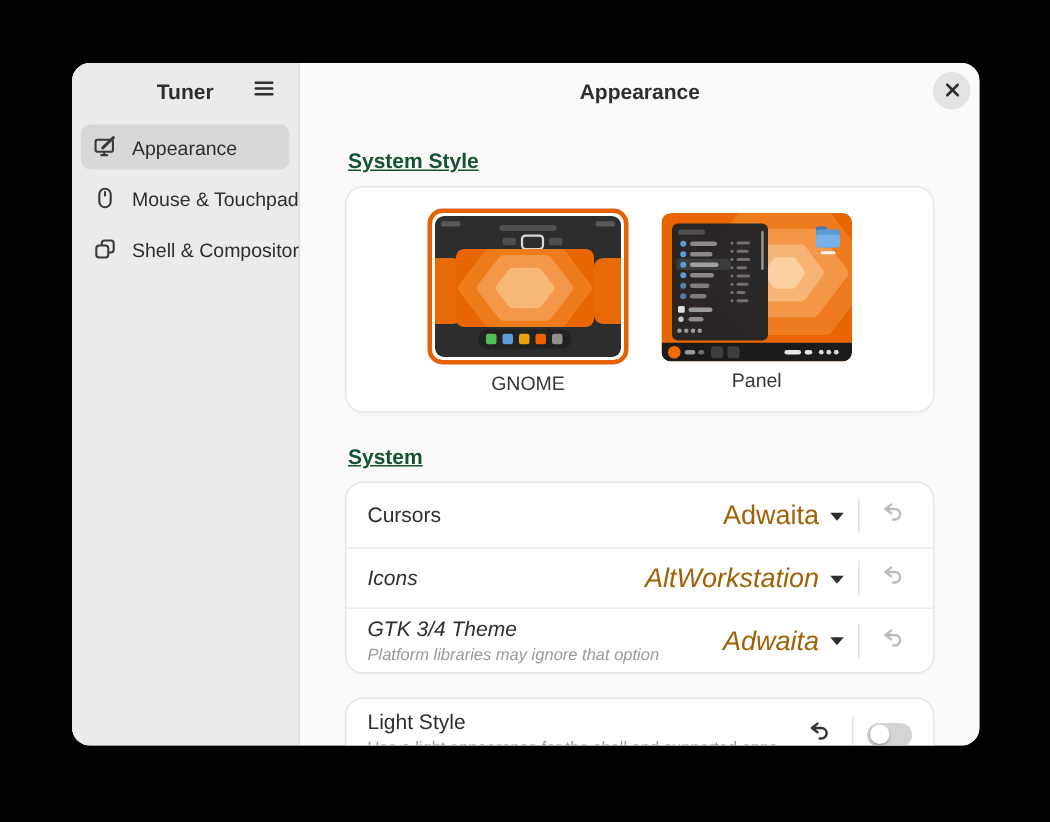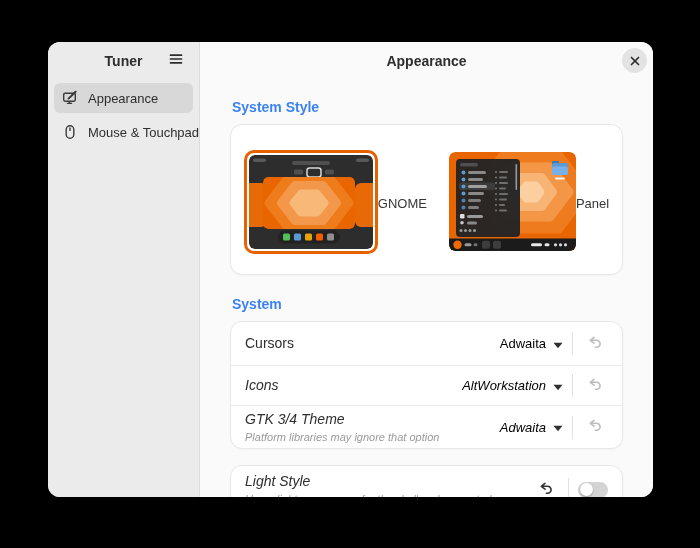--- a/index.html
+++ b/index.html
@@ -24,48 +24,48 @@
   .nav-item.selected { background:#d8d8d8; }
   .nav-icon { width:16px; height:16px; flex-shrink:0; display:flex; }
 
   
   .main { flex:1; display:flex; flex-direction:column; background:#fafafa; min-width:0; }
   .main-header { height:37px; position:relative; display:flex; align-items:center; justify-content:center; flex-shrink:0; }
   .main-title { font-size:14px; font-weight:700; color:#2e2e2e; }
   .close-btn { position:absolute; right:6px; top:6px; width:25px; height:25px; border-radius:50%;
                background:#e3e3e3; display:flex; align-items:center; justify-content:center; cursor:pointer; }
   .content { flex:1; padding:20px 30px 0 30px; overflow:hidden; }
-  .section-label { font-size:14px; font-weight:700; color:#3b82f6; margin:0 2px 8px 2px; line-height:17px; }
+  .section-label { font-size:14px; font-weight:700; color:#14532d; margin:0 2px 8px 2px; line-height:17px;text-decoration:underline; }
   .card { background:#fff; border:1px solid #e7e7e7; border-radius:12px; box-shadow:0 1px 2px rgba(0,0,0,.03); }
 
   
   .style-card { display:flex; justify-content:center; align-items:center; gap:22px; padding:14px 0 10px 0; height:151px; }
-  .style-option { display:flex; align-items:center; cursor:pointer; }
+  .style-option { display:flex; flex-direction:column; align-items:center; cursor:pointer; }
   .thumb-frame { border:3px solid #e66100; border-radius:10px; background:#fff; padding:2px; }
   .thumb-frame.unselected { border:none; padding:0; background:none; }
   .thumb { border-radius:6px; overflow:hidden; display:block; }
   .style-caption { margin-top:4px; font-size:13px; color:#363636; line-height:17px; }
 
   
   .row { display:flex; align-items:center; justify-content:space-between; padding:0 14px; }
   .row + .row { border-top:1px solid #ececec;font-style:italic; }
   .row.h43 { height:43px;gap:40px; } .row.h40 { height:40px; }
   .row-titles { min-width:0; }
   .row-title { font-size:14px; color:#2e2e2e; line-height:17px; }
   .row-subtitle { font-size:11px; color:#9a9a9a; line-height:13px; margin-top:3px; }
   .row-end { display:flex; align-items:center; flex-shrink:0; }
   .dropdown { display:flex; align-items:center; gap:7px; cursor:pointer; }
-  .dropdown-value { font-size:13px; color:#000000;text-align:center; }
+  .dropdown-value { font-size:18px; color:#a16207;text-align:center; }
   .vsep { width:1px; height:23px; background:#e2e2e2; margin:0 9px; }
   .icon-btn { width:26px; height:26px; border-radius:6px; display:flex; align-items:center; justify-content:center; cursor:pointer; }
   .undo-muted svg path { stroke:#bdbdbd; }
   .undo-strong svg path { stroke:#343434; }
 
   .light-card { margin-top:16px; }
-  .light-row { padding:7px 14px; display:flex; align-items:center; justify-content:space-between; min-height:44px;font-style:italic; }
+  .light-row { padding:7px 14px; display:flex; align-items:center; justify-content:space-between; min-height:44px; }
   .switch { width:30px; height:16px; border-radius:8px; background:#d4d4d4; position:relative; cursor:pointer; flex-shrink:0; }
   .switch .knob { position:absolute; left:1.5px; top:1.5px; width:13px; height:13px; border-radius:50%;
                   background:#fff; box-shadow:0 1px 2px rgba(0,0,0,.3); }
 </style>
 </head>
 <body>
 
 <div class="stage">
   <div class="window">
 
@@ -97,20 +97,29 @@
           <span>Appearance</span>
         </div>
         <div class="nav-item">
           <span class="nav-icon">
             <svg width="16" height="16" viewBox="0 0 16 16" fill="none" stroke="#3a3a3a" stroke-width="1.4">
               <rect x="4.2" y="1.8" width="7.6" height="12.4" rx="3.8"></rect>
               <line x1="8" y1="4" x2="8" y2="6.4" stroke-linecap="round"></line>
             </svg>
           </span>
           <span>Mouse &amp; Touchpad</span>
+        </div>
+        <div class="nav-item">
+          <span class="nav-icon">
+            <svg width="16" height="16" viewBox="0 0 16 16" fill="none" stroke="#3a3a3a" stroke-width="1.4">
+              <rect x="5.8" y="2.3" width="8" height="8" rx="2"></rect>
+              <rect x="2.2" y="5.7" width="8" height="8" rx="2" fill="#ebebeb"></rect>
+            </svg>
+          </span>
+          <span>Shell &amp; Compositor</span>
         </div>
       </div>
     </div>
 
     <div class="main">
       <div class="main-header">
         <span class="main-title">Appearance</span>
         <span class="close-btn">
           <span>
             <svg width="10" height="10" viewBox="0 0 10 10">

